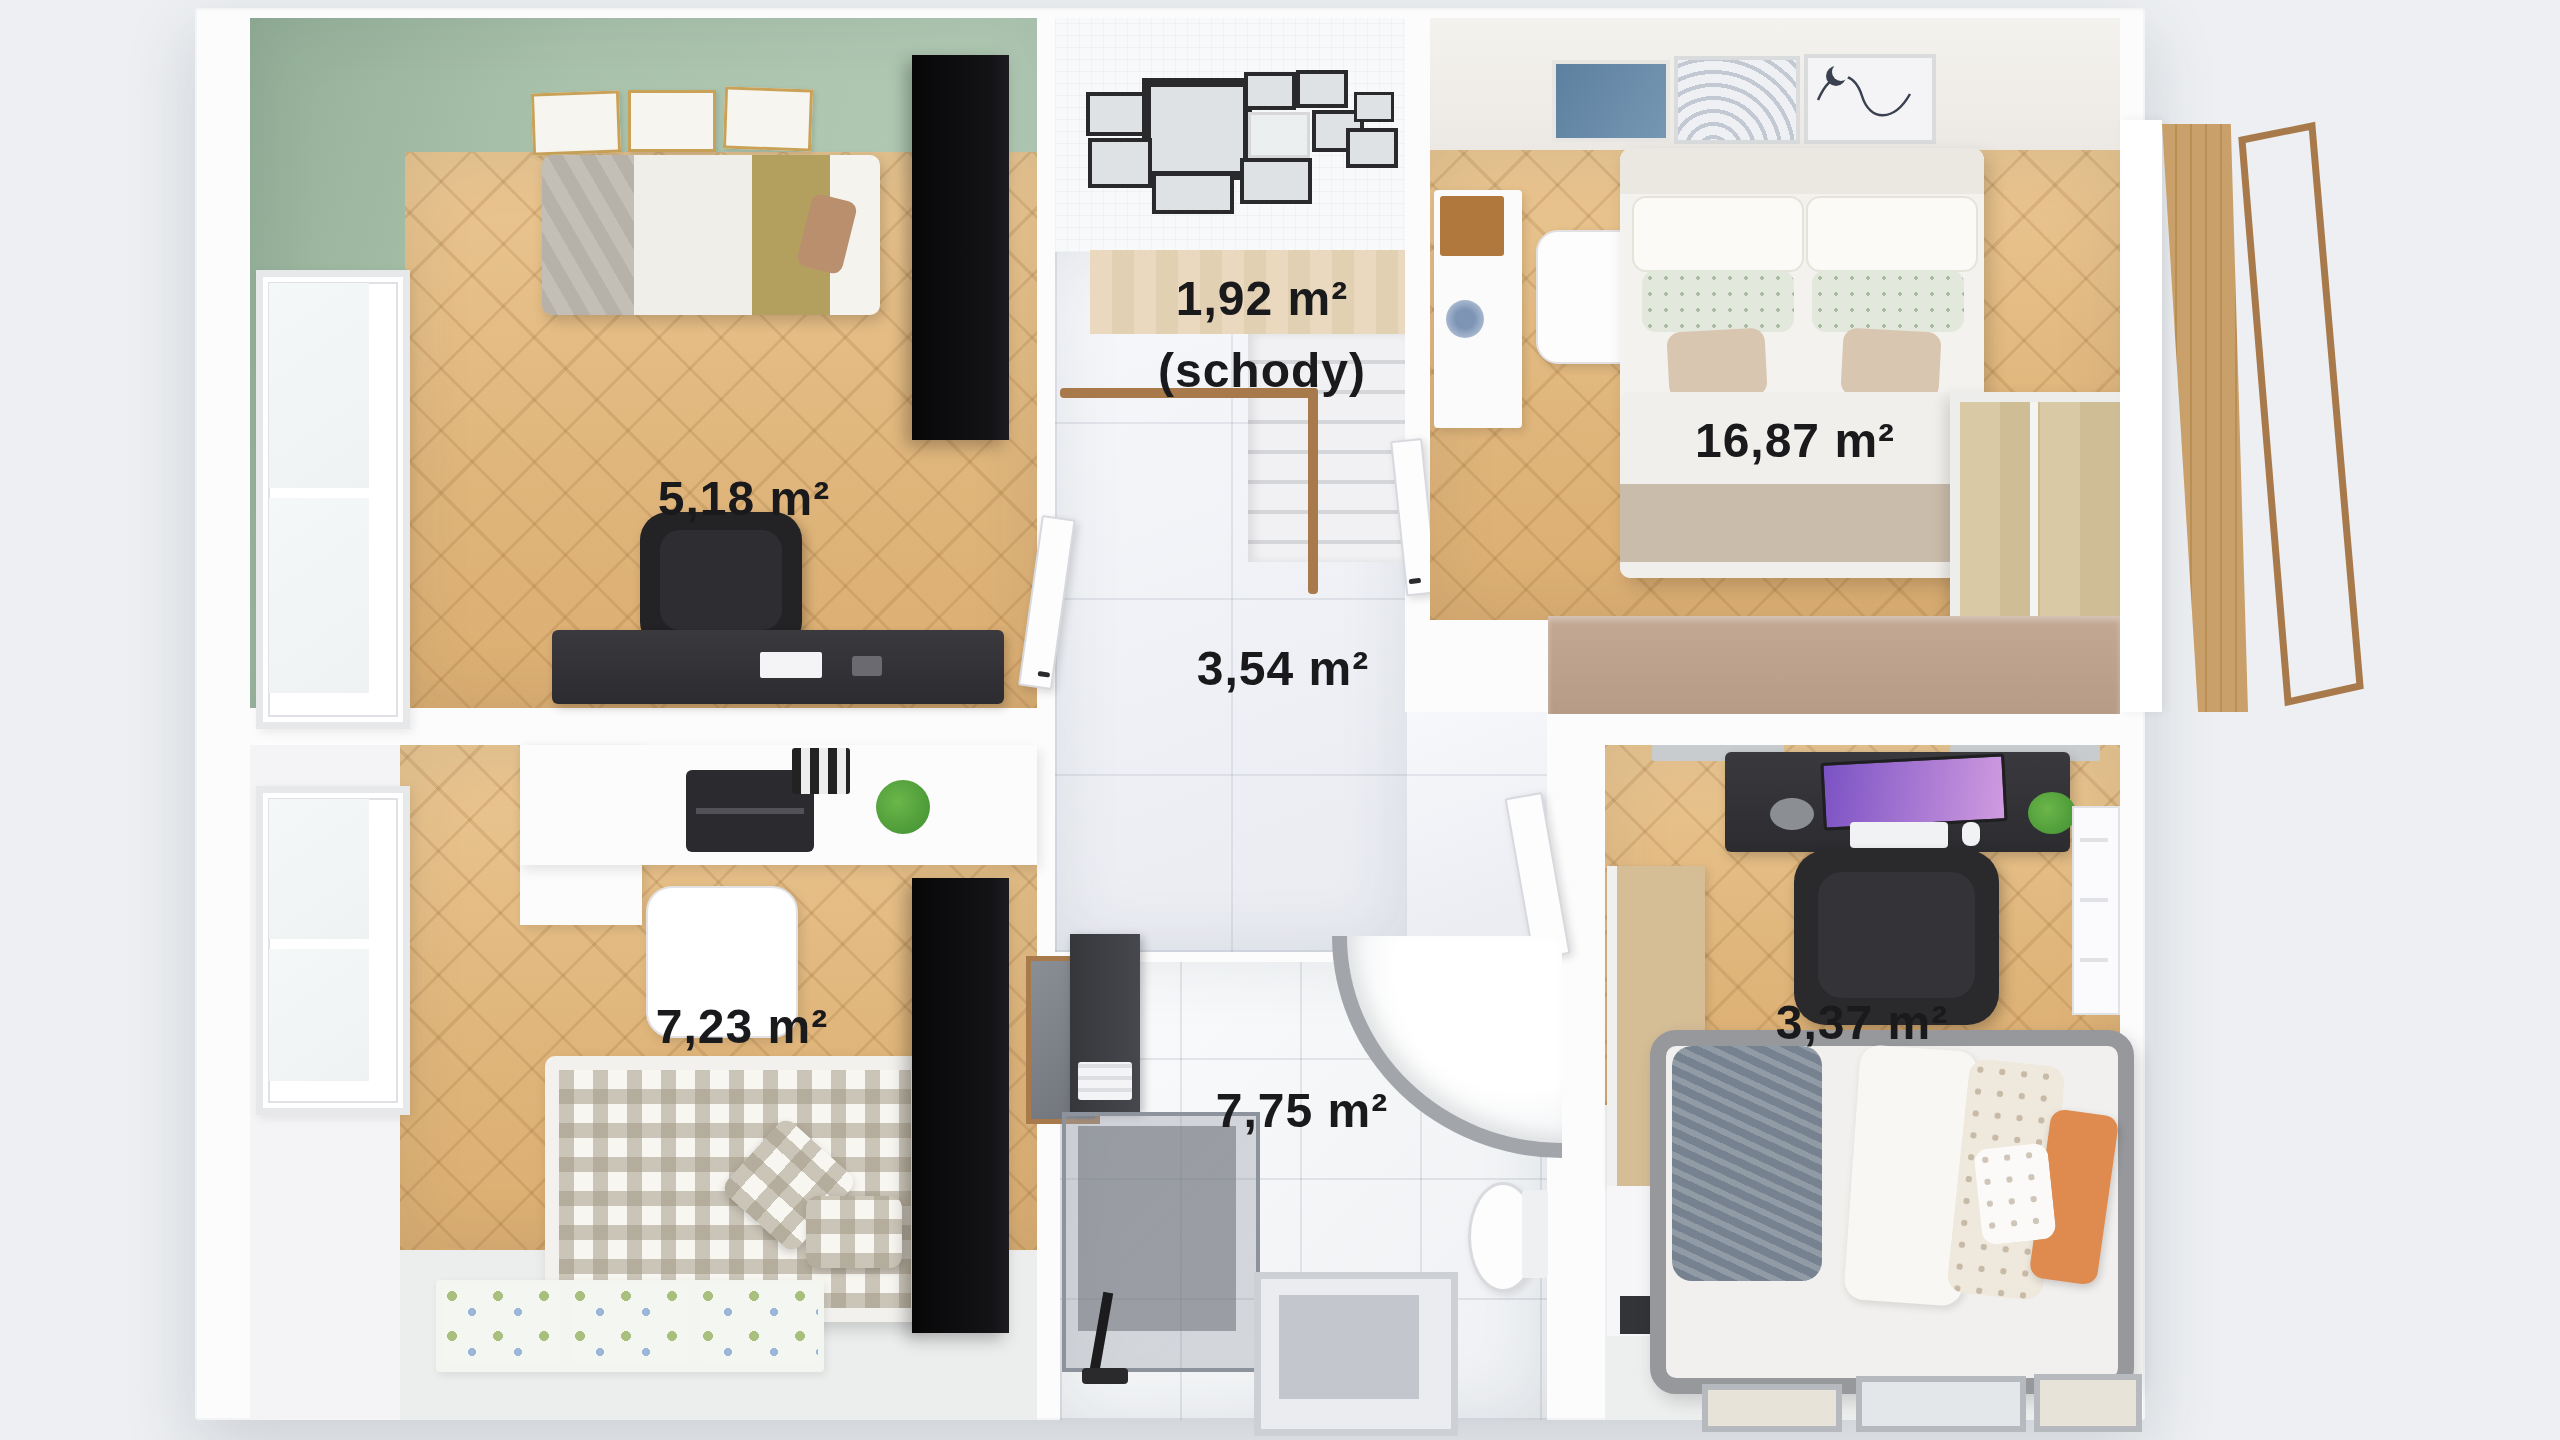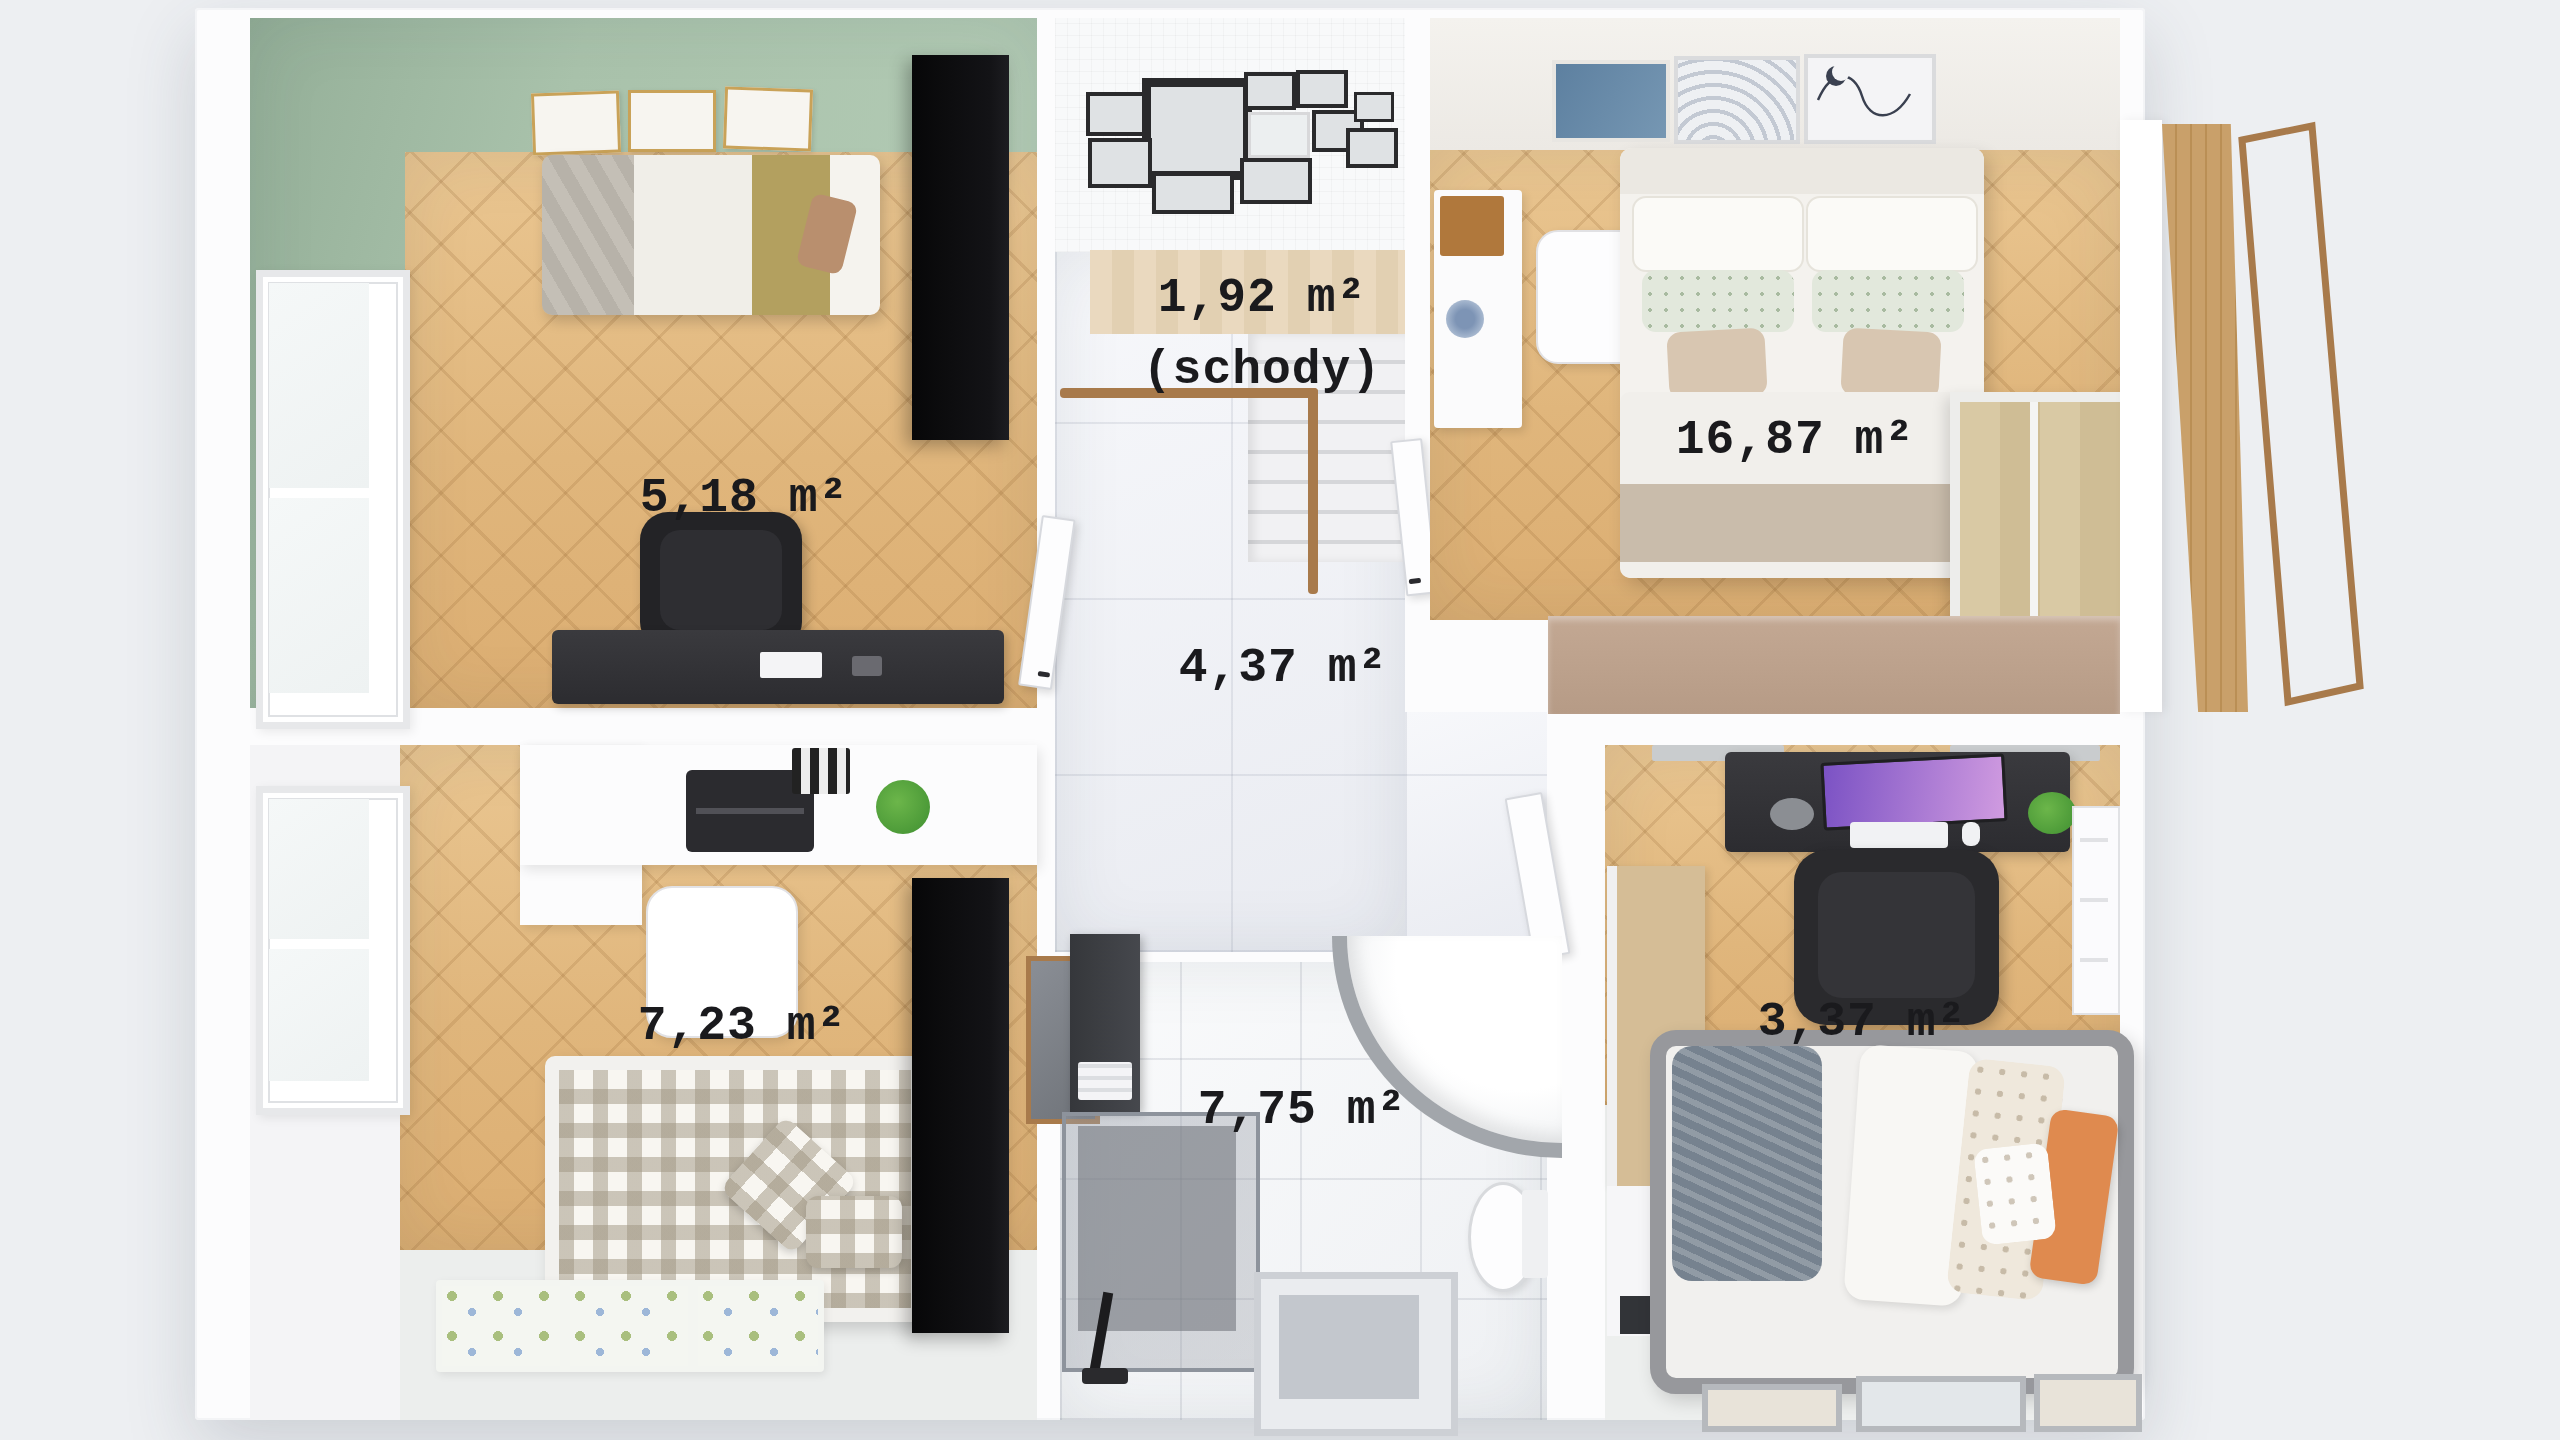--- a/index.html
+++ b/index.html
@@ -70,21 +70,21 @@
   }
   .pane{position:absolute;background:linear-gradient(145deg,#f5f8f8,#eef2f2);}
   .door{
     background:#fdfdfe;border:2px solid #d7d9de;border-radius:2px;
     box-shadow:3px 3px 8px rgba(0,0,0,.14);
   }
   .handle{position:absolute;background:#2a2a2e;border-radius:2px;}
   .arealabel{
     position:absolute;transform:translate(-50%,-50%);
     color:var(--label,#1a1a1d);font-size:48px;font-weight:700;
-    white-space:nowrap;letter-spacing:1px;text-align:center;font-family:Liberation Mono, monospace;
+    white-space:nowrap;letter-spacing:1px;text-align:center;
   }
   .framegold{background:#f7f5f0;border:3px solid #c9a258;box-shadow:2px 2px 5px rgba(0,0,0,.12);}
   .framedark{background:#dfe2e4;border:4px solid #2a2a2c;}
   .framewhite{background:#eceff0;border:3px solid #d8d8da;}
   .pillow{position:absolute;border-radius:14px;}
   .slat{background:#c9ccce;border-radius:2px;}
 </style>
 </head>
 <body>
 
@@ -144,21 +144,21 @@
   </div>
   <div class="abs door" style="left:1390px;top:438px;width:28px;height:152px;transform:rotate(-6deg);transform-origin:top right;">
     <div class="handle" style="left:2px;bottom:10px;width:12px;height:5px;"></div>
   </div>
   <div class="abs door" style="left:1504px;top:792px;width:34px;height:160px;transform:rotate(-10deg);transform-origin:top right;">
     <div class="handle" style="left:4px;bottom:12px;width:12px;height:5px;"></div>
   </div>
 
   <div class="arealabel" style="left:1262px;top:298px;">1,92 m²</div>
   <div class="arealabel" style="left:1262px;top:370px;">(schody)</div>
-  <div class="arealabel" style="left:1283px;top:668px;">4,37 m²</div>
+  <div class="arealabel" style="left:1283px;top:668px;">3,54 m²</div>
 
   <div class="abs" style="left:1430px;top:18px;width:690px;height:132px;background:linear-gradient(180deg,#f4f2ee,#ece9e4);"></div>
   <div class="abs wood room-shadow" style="left:1430px;top:150px;width:690px;height:470px;"></div>
   <div class="abs" style="left:1552px;top:60px;width:110px;height:74px;background:linear-gradient(120deg,#5d80a0,#7697b3);border:4px solid #e8e6e2;"></div>
   <div class="abs swirl" style="left:1674px;top:56px;width:118px;height:80px;border:4px solid #dadbdd;"></div>
   <div class="abs" style="left:1804px;top:54px;width:124px;height:82px;background:#f4f4f6;border:4px solid #dadbdd;"></div>
 
   <div class="abs" style="left:1434px;top:190px;width:88px;height:238px;background:#fbfbfc;border-radius:4px;box-shadow:3px 4px 10px rgba(0,0,0,.12);">
     <div class="abs" style="left:6px;top:6px;width:64px;height:60px;background:#b0783c;border-radius:3px;"></div>
     <div class="abs" style="left:12px;top:110px;width:38px;height:38px;background:radial-gradient(circle,#7d94b5 35%,#a7b8cf 70%);border-radius:50%;"></div>

